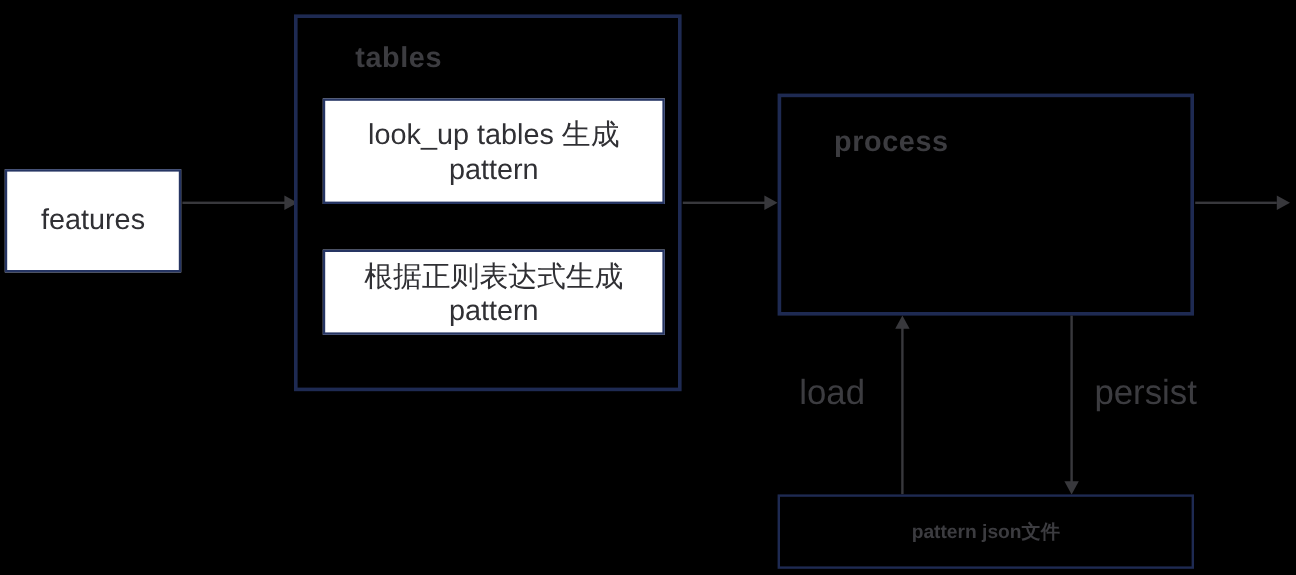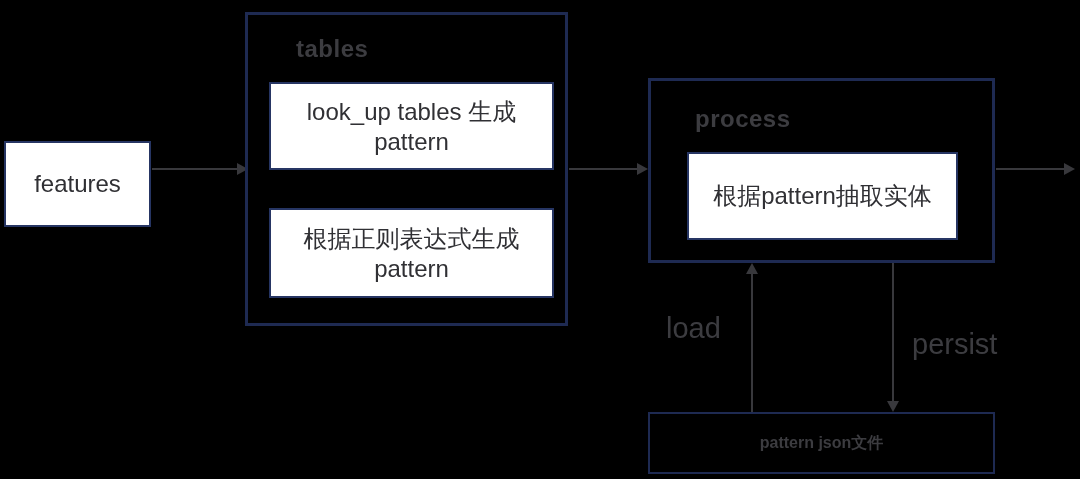--- a/index.html
+++ b/index.html
@@ -56,42 +56,39 @@
 
   <div class="hline" style="left:152px; top:168px; width:86px;"></div>
   <div class="head-right" style="left:237px; top:163px;"></div>
 
   <div class="container" style="left:245px; top:12px; width:323px; height:314px;">
     <div class="container-title" style="left:48px; top:20px;">tables</div>
   </div>
   <div class="white-box fs20" style="left:269px; top:82px; width:285px; height:88px;">
     <span>look_up tables 生成pattern</span>
   </div>
-  <div class="white-box fs20" style="left:269px; top:208px; width:285px; height:90px;">
+  <div class="white-box fs20" style="left:269px; top:208px; width:285px; height:71px;">
     <span>根据正则表达式生成pattern</span>
   </div>
 
   <div class="hline" style="left:569px; top:168px; width:69px;"></div>
   <div class="head-right" style="left:637px; top:163px;"></div>
 
   <div class="container" style="left:648px; top:78px; width:347px; height:185px;">
     <div class="container-title" style="left:44px; top:24px;">process</div>
-  </div>
-  <div class="white-box fs20" style="left:687px; top:152px; width:271px; height:88px;">
-    <span>根据pattern抽取实体</span>
   </div>
 
   <div class="hline" style="left:996px; top:168px; width:68px;"></div>
   <div class="head-right" style="left:1064px; top:163px;"></div>
 
   <div class="vline" style="left:751px; top:273px; height:139px;"></div>
   <div class="head-up" style="left:746px; top:263px;"></div>
   <div class="edge-label" style="left:666px; top:312px;">load</div>
 
   <div class="vline" style="left:892px; top:263px; height:139px;"></div>
   <div class="head-down" style="left:887px; top:401px;"></div>
-  <div class="edge-label" style="left:912px; top:328px;">persist</div>
+  <div class="edge-label" style="left:912px; top:312px;">persist</div>
 
   <div class="dark-box" style="left:648px; top:412px; width:347px; height:62px;">
     <span>pattern json文件</span>
   </div>
 
 </div>
 
 </body></html>

